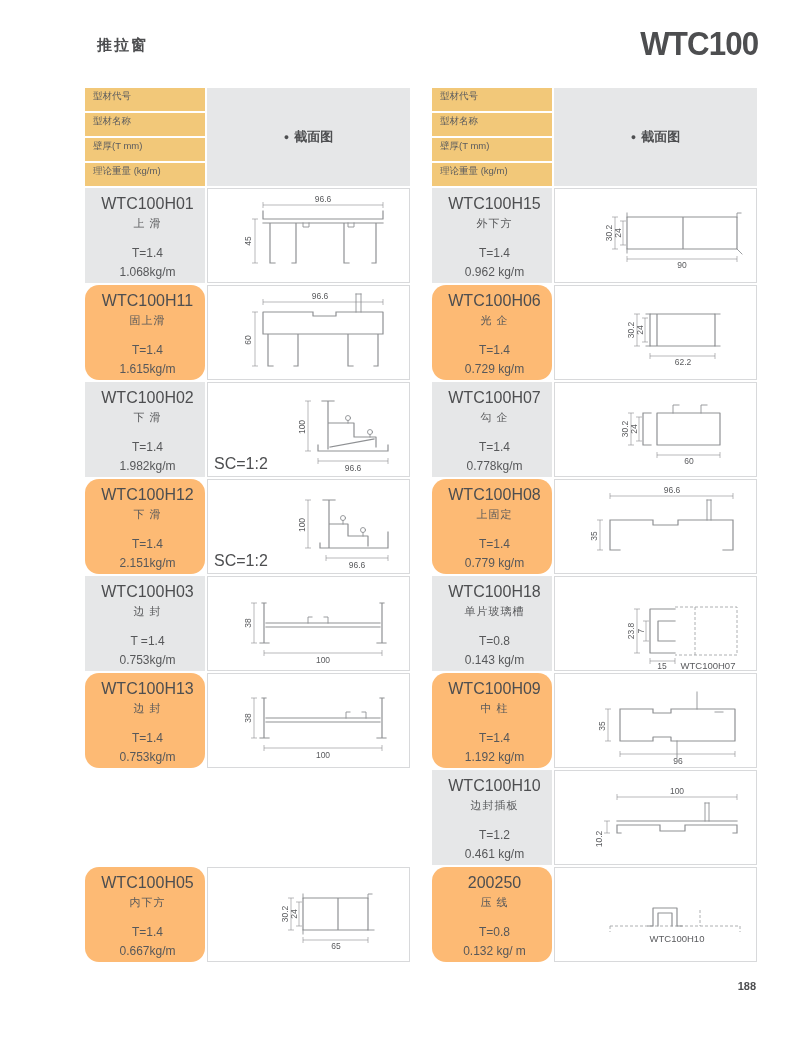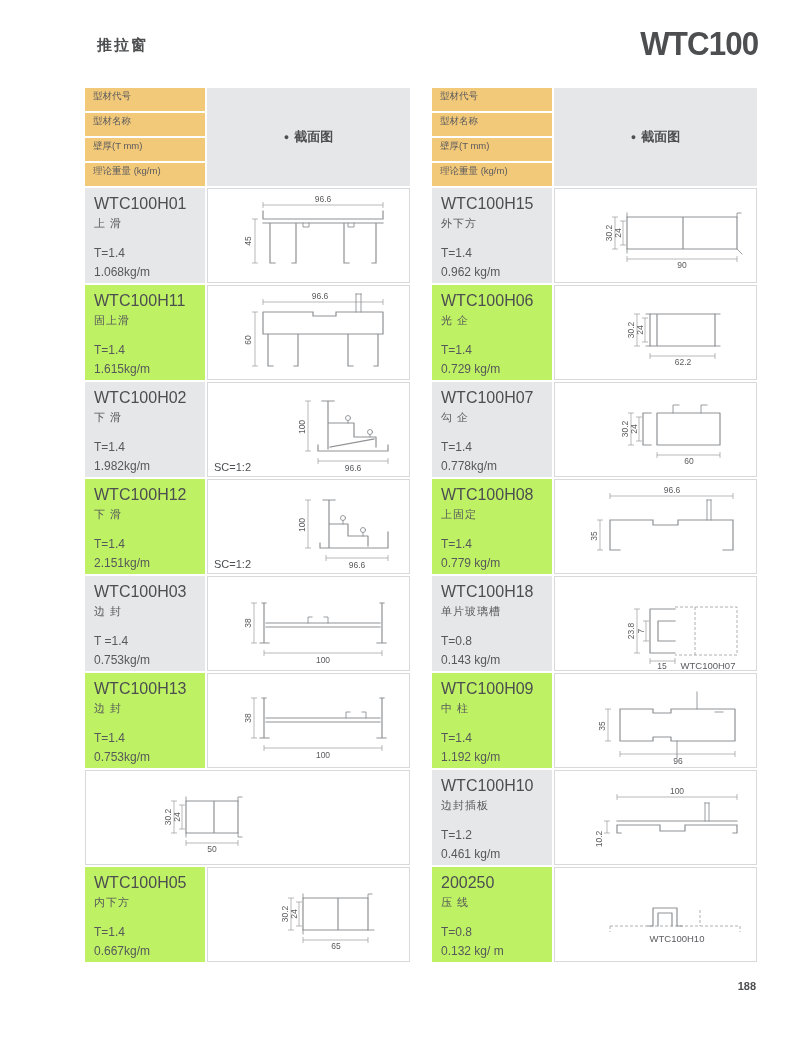--- a/index.html
+++ b/index.html
@@ -15,30 +15,30 @@
   .table.right { left:432px; }
 
   .thead { display:flex; gap:2px; margin-bottom:2px; }
   .thead-labels { width:120px; display:flex; flex-direction:column; gap:2px; }
   .hcell { background:#F2C879; height:23px; line-height:15.5px; padding-left:8px; font-size:9.5px; color:#5A5B5E; }
   .thead-section { flex:1; background:#E6E7E8; display:flex; align-items:center; justify-content:center;
                    font-size:13px; font-weight:bold; gap:5px; color:#4D4E50; }
   .bullet { font-size:9px; line-height:1; }
 
   .row { display:flex; gap:2px; margin-bottom:2px; height:95px; }
-  .cell-label { width:128px; box-sizing:border-box; padding:7px 4px 4px 9px; }
+  .cell-label { width:128px; box-sizing:border-box; padding:7px 4px 4px 9px;text-align:center; }
   .cell-label.gray { background:#E6E7E8; }
-  .cell-label.tan  { background:#bef264; }
+  .cell-label.tan  { background:#fdba74;border-radius:14px; }
   .code  { font-size:16px; color:#4D4E50; }
   .pname { font-size:11px; margin-top:3px; letter-spacing:1px; }
   .spec  { font-size:12px; margin-top:13px; line-height:1.55; }
 
   .cell-diagram { flex:1; background:#ffffff; border:1px solid #D8D9DB; position:relative; }
   svg.xsec { display:block; }
-  .sc-note { position:absolute; left:6px; bottom:3px; font-size:11px; color:#4D4E50; }
+  .sc-note { position:absolute; left:6px; bottom:3px; font-size:16px; color:#4D4E50; }
 
   .pf  { fill:none; stroke:#8F9194; stroke-width:1.2; stroke-linecap:square; stroke-linejoin:round; }
   .pf2 { fill:none; stroke:#8F9194; stroke-width:0.9; stroke-linecap:square; }
   .dim { fill:none; stroke:#898B8E; stroke-width:0.6; }
   .dsh { fill:none; stroke:#9A9CA0; stroke-width:0.8; stroke-dasharray:3 2; }
   text.dt { font-size:8.5px; fill:#5A5B5E; font-family:"Liberation Sans","DejaVu Sans",sans-serif; }
   text.rt { font-size:9.5px; fill:#5A5B5E; font-family:"Liberation Sans","DejaVu Sans",sans-serif; }
 
   .pageno { position:absolute; right:44px; top:980px; font-size:11px; font-weight:bold; color:#4D4E50; }
 </style>
@@ -184,30 +184,20 @@
           <path class="pf" d="M58 44 H172 M58 48 H172 M56 24 V64 M54 24 h4 M52 64 h9 M174 24 V64 M172 24 h4 M169 64 h9"></path>
           <path class="pf2" d="M138 44 v-6 h4 M158 44 v-6 h-4"></path>
           <path class="dim" d="M46 24 V64 M43 24 H49 M43 64 H49 M56 74 H174 M56 71 V77 M174 71 V77"></path>
           <text class="dt" text-anchor="middle" transform="rotate(-90 43 44)" x="43" y="44">38</text>
           <text class="dt" x="115" y="84" text-anchor="middle">100</text>
         </svg>
       </div>
     </div>
 
     <div class="row">
-      <div class="cell-diagram">
-        <svg class="xsec" width="201" height="93" viewBox="0 0 201 93">
-          <path class="pf" d="M100 30 H152 V62 H100 Z M128 30 V62"></path>
-          <path class="pf2" d="M100 30 v-4 M152 30 v-4 h4 M152 62 v4 h4 M100 62 v4"></path>
-          <path class="dim" d="M88 30 V62 M85 30 H91 M85 62 H91 M96 34 V58 M93 34 H99 M93 58 H99 M100 72 H152 M100 69 V75 M152 69 V75"></path>
-          <text class="dt" text-anchor="middle" transform="rotate(-90 85 46)" x="85" y="46">30.2</text>
-          <text class="dt" text-anchor="middle" transform="rotate(-90 94 46)" x="94" y="46">24</text>
-          <text class="dt" x="126" y="81" text-anchor="middle">50</text>
-        </svg>
-      </div>
     </div>
 
     <div class="row">
       <div class="cell-label tan">
         <div class="code">WTC100H05</div>
         <div class="pname">内下方</div>
         <div class="spec">
           <div>T=1.4</div>
           <div>0.667kg/m</div>
         </div>

